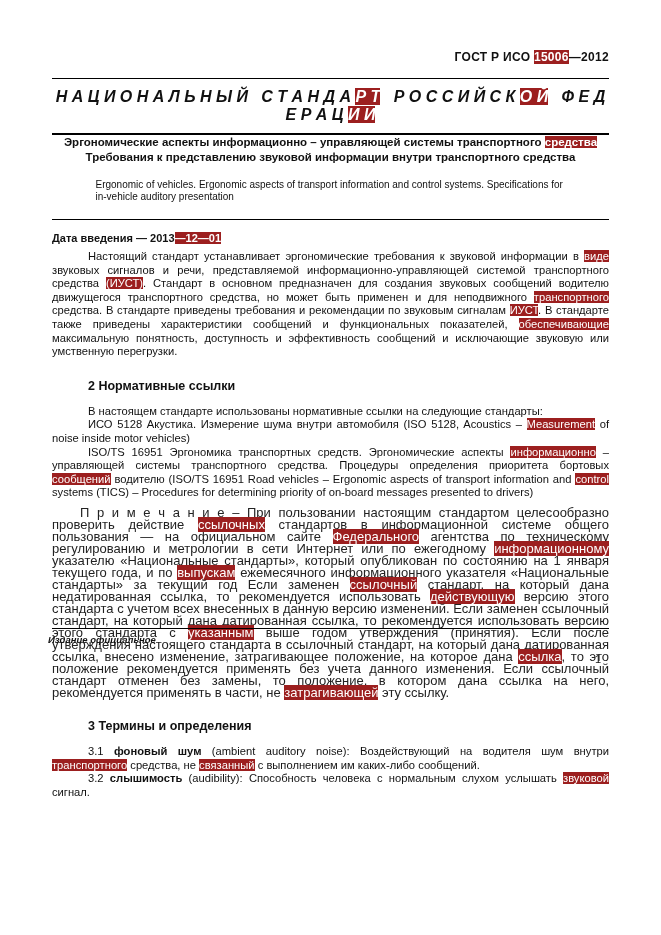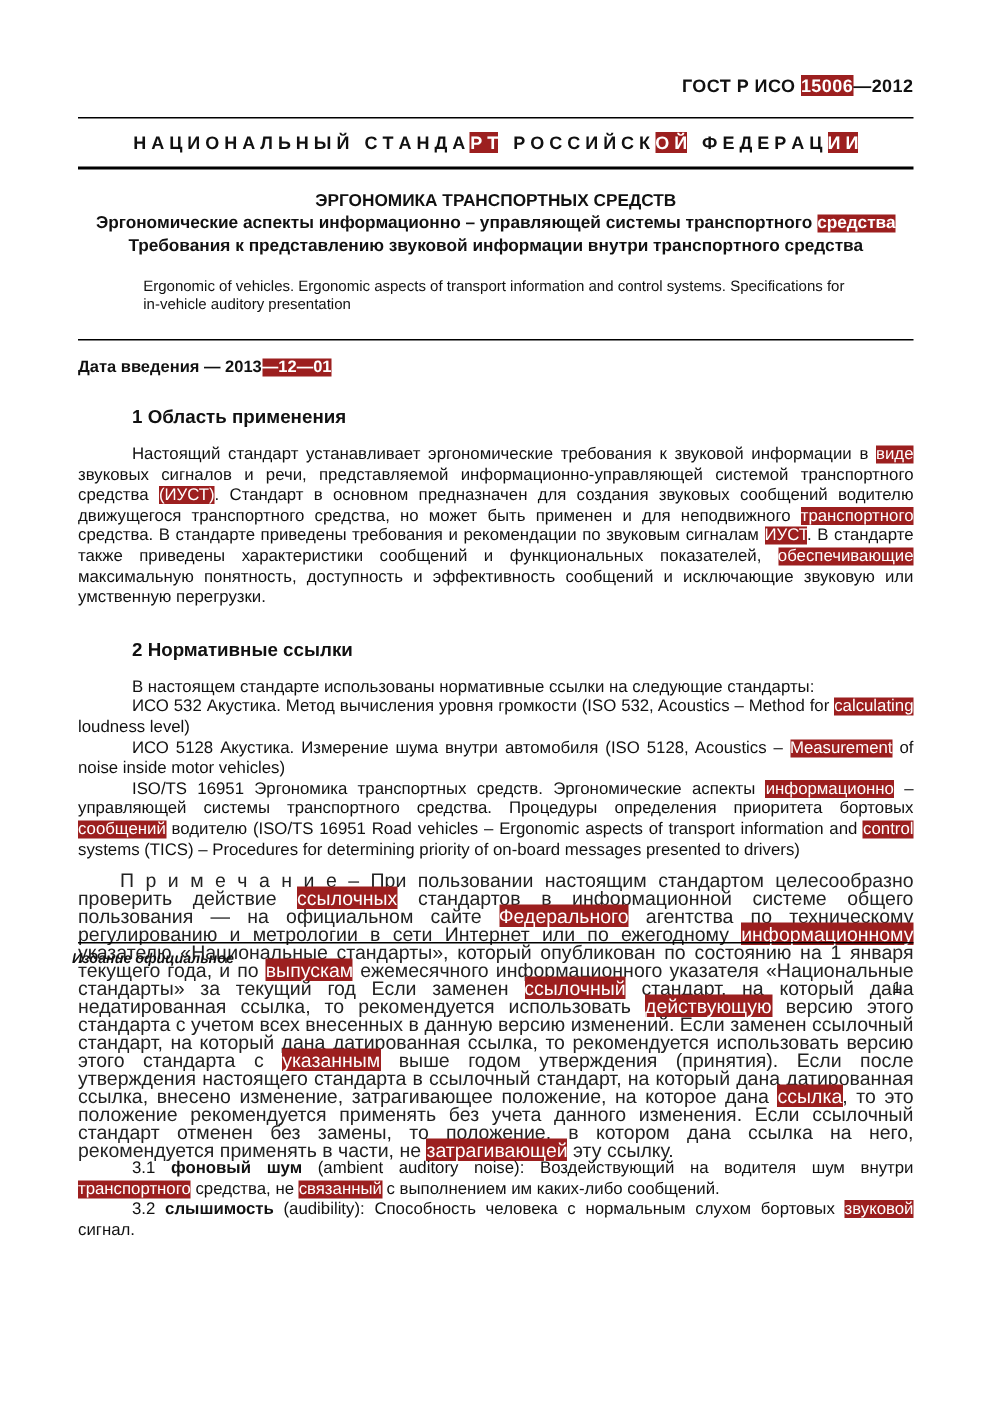--- a/index.html
+++ b/index.html
@@ -1,21 +1,21 @@
 <!DOCTYPE html>
 <html lang="ru"><head>
 <meta charset="utf-8">
 <style>
   html,body{margin:0;padding:0;background:#ffffff;}
   body{width:661px;height:935px;font-family:"Liberation Sans",sans-serif;color:#111;position:relative;overflow:hidden;}
   .page{position:relative;width:661px;height:687px;box-sizing:border-box;padding:50px 52px 0 52px;background:#fff;}
   .doc-code{font-size:12px;font-weight:bold;text-align:right;letter-spacing:.3px;}
   .rule{border-top:1px solid #000;margin-top:14px;}
   .rule-thick{border-top:2px solid #000;margin-top:9px;}
-  .federation{font-size:12px;font-weight:bold;text-align:center;margin-top:9px;white-space:pre-wrap;}
+  .federation{font-size:16px;font-weight:bold;text-align:center;margin-top:9px;white-space:pre-wrap;font-style:italic;}
   .title-ru{font-size:11.5px;font-weight:bold;text-align:center;line-height:15px;}
   .title-main{margin-top:14px;}
   .title-en{font-size:10px;text-align:left;line-height:12px;max-width:470px;margin:14px auto 0 auto;}
   .title-rule{border-top:1px solid #000;margin-top:16px;}
   .date{font-size:11px;font-weight:bold;text-align:left;margin-top:12px;}
   .sections{margin-top:6px;}
   .section-heading{font-size:12.5px;font-weight:bold;padding-left:36px;margin-top:20px;margin-bottom:12px;}
   p{margin:0;}
   .body-par{font-size:11.2px;line-height:13.6px;text-align:justify;text-indent:36px;}
   .note{font-size:13px;line-height:12px;text-align:justify;text-indent:28px;margin-top:7px;color:#222;}
@@ -31,40 +31,38 @@
 <div class="page">
 
   <div class="doc-code"><span>ГОСТ Р ИСО </span><span class="hl">15006</span><span>—2012</span></div>
 
   <div class="rule"></div>
 
   <div class="federation"><span>Н А Ц И О Н А Л Ь Н Ы Й   С Т А Н Д А </span><span class="hl">Р Т</span><span>   Р О С С И Й С К </span><span class="hl">О Й</span><span>   Ф Е Д Е Р А Ц </span><span class="hl">И И</span></div>
 
   <div class="rule-thick"></div>
 
-  <div class="title-ru title-main"><span>ЭРГОНОМИКА ТРАНСПОРТНЫХ СРЕДСТВ</span></div>
   <div class="title-ru"><span>Эргономические аспекты информационно – управляющей системы транспортного </span><span class="hl">средства</span></div>
   <div class="title-ru"><span>Требования к представлению звуковой информации внутри транспортного средства</span></div>
 
   <div class="title-en"><span>Ergonomic of vehicles. Ergonomic aspects of transport information and control systems. Specifications for in-vehicle auditory presentation</span></div>
 
   <div class="title-rule"></div>
 
   <div class="date"><span>Дата введения — 2013</span><span class="hl">—12—01</span></div>
 
   <div class="sections">
-      <div class="section-heading">1 Область применения</div>
       <p class="body-par"><span>Настоящий стандарт устанавливает эргономические требования к звуковой информации в </span><span class="hl">виде</span><span> звуковых сигналов и речи, представляемой информационно-управляющей системой транспортного средства </span><span class="hl">(ИУСТ)</span><span>. Стандарт в основном предназначен для создания звуковых сообщений водителю движущегося транспортного средства, но может быть применен и для неподвижного </span><span class="hl">транспортного</span><span> средства. В стандарте приведены требования и рекомендации по звуковым сигналам </span><span class="hl">ИУСТ</span><span>. В стандарте также приведены характеристики сообщений и функциональных показателей, </span><span class="hl">обеспечивающие</span><span> максимальную понятность, доступность и эффективность сообщений и исключающие звуковую или умственную перегрузки.</span></p>
       <div class="section-heading">2 Нормативные ссылки</div>
       <p class="body-par"><span>В настоящем стандарте использованы нормативные ссылки на следующие стандарты:</span></p>
-      <p class="body-par"><span>ИСО 532 Акустика. Метод вычисления уровня громкости (ISO 532, Acoustics – Method for </span><span class="hl">calculating</span><span> loudness level)</span></p>
       <p class="body-par"><span>ИСО 5128 Акустика. Измерение шума внутри автомобиля (ISO 5128, Acoustics – </span><span class="hl">Measurement</span><span> of noise inside motor vehicles)</span></p>
       <p class="body-par"><span>ISO/TS 16951 Эргономика транспортных средств. Эргономические аспекты </span><span class="hl">информационно</span><span> – управляющей системы транспортного средства. Процедуры определения приоритета бортовых </span><span class="hl">сообщений</span><span> водителю (ISO/TS 16951 Road vehicles – Ergonomic aspects of transport information and </span><span class="hl">control</span><span> systems (TICS) – Procedures for determining priority of on-board messages presented to drivers)</span></p>
       <p class="note"><span>П р и м е ч а н и е  – При пользовании настоящим стандартом целесообразно проверить действие </span><span class="hl">ссылочных</span><span> стандартов в информационной системе общего пользования — на официальном сайте </span><span class="hl">Федерального</span><span> агентства по техническому регулированию и метрологии в сети Интернет или по ежегодному </span><span class="hl">информационному</span><span> указателю «Национальные стандарты», который опубликован по состоянию на 1 января текущего года, и по </span><span class="hl">выпускам</span><span> ежемесячного информационного указателя «Национальные стандарты» за текущий год Если заменен </span><span class="hl">ссылочный</span><span> стандарт, на который дана недатированная ссылка, то рекомендуется использовать </span><span class="hl">действующую</span><span> версию этого стандарта с учетом всех внесенных в данную версию изменений. Если заменен ссылочный стандарт, на который дана датированная ссылка, то рекомендуется использовать версию этого стандарта с </span><span class="hl">указанным</span><span> выше годом утверждения (принятия). Если после утверждения настоящего стандарта в ссылочный стандарт, на который дана датированная ссылка, внесено изменение, затрагивающее положение, на которое дана </span><span class="hl">ссылка</span><span>, то это положение рекомендуется применять без учета данного изменения. Если ссылочный стандарт отменен без замены, то положение, в котором дана ссылка на него, рекомендуется применять в части, не </span><span class="hl">затрагивающей</span><span> эту ссылку.</span></p>
+      <div class="section-heading">3 Термины и определения</div>
       <p class="body-par"><span>3.1 </span><span class="b">фоновый шум</span><span> (ambient auditory noise): Воздействующий на водителя шум внутри </span><span class="hl">транспортного</span><span> средства, не </span><span class="hl">связанный</span><span> с выполнением им каких-либо сообщений.</span></p>
-      <p class="body-par"><span>3.2 </span><span class="b">слышимость</span><span> (audibility): Способность человека с нормальным слухом бортовых </span><span class="hl">звуковой</span><span> сигнал.</span></p>
+      <p class="body-par"><span>3.2 </span><span class="b">слышимость</span><span> (audibility): Способность человека с нормальным слухом услышать </span><span class="hl">звуковой</span><span> сигнал.</span></p>
     </div>
 
   <div class="footer-rule"></div>
   <div class="edition">Издание официальное</div>
   <div class="page-num">1</div>
 
 </div>
 
 </body></html>

